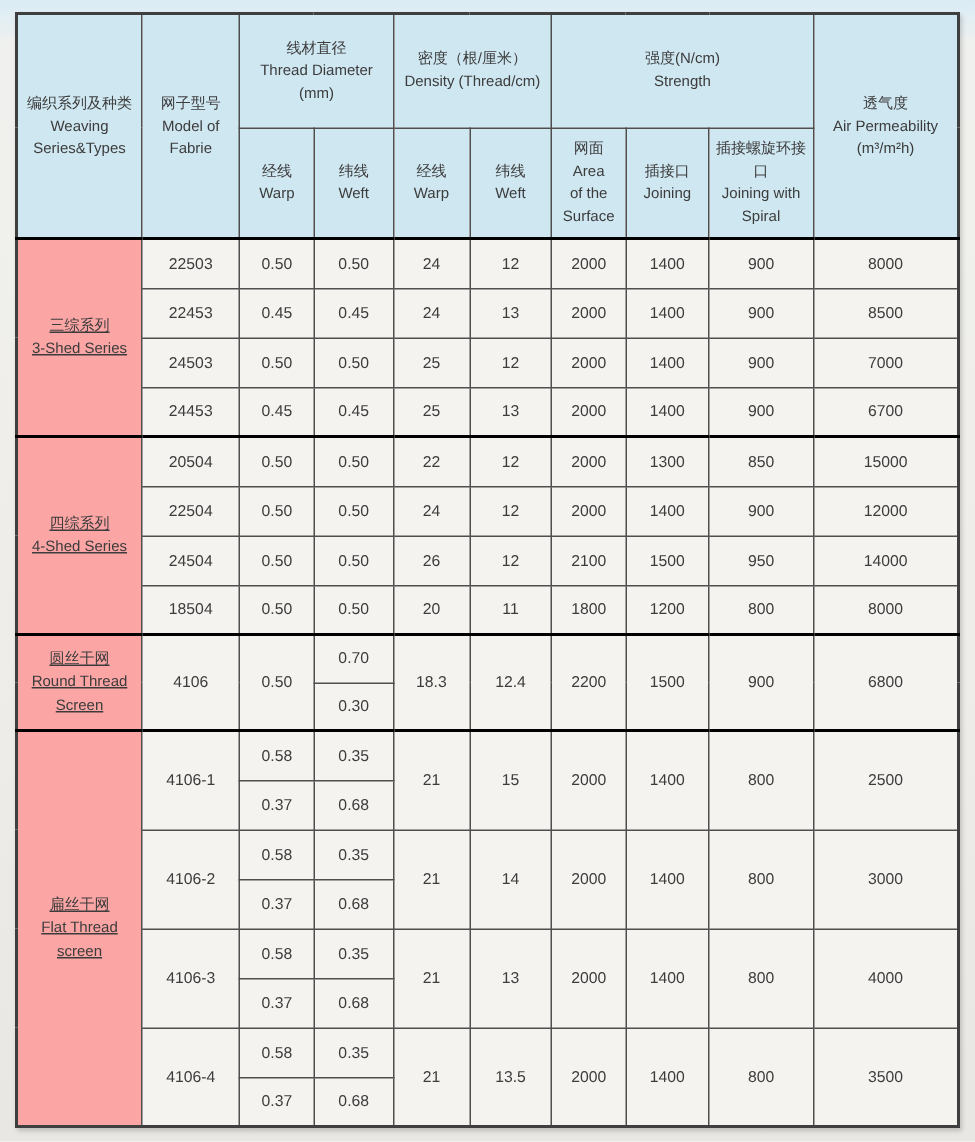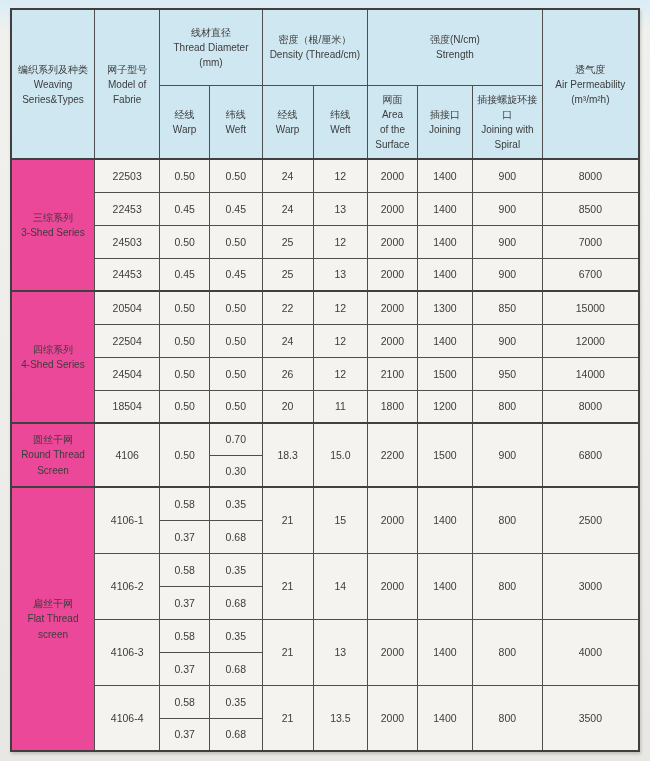--- a/index.html
+++ b/index.html
@@ -17,22 +17,22 @@
   }
   th,td{
     border:1px solid #4e4e4e;
     text-align:center;vertical-align:middle;
     white-space:pre-line;
     color:#3c3c3c;font-weight:normal;
     padding:0 1px;overflow:hidden;
   }
   thead th{background:#cfe7f1;font-size:10px;line-height:1.5;}
   tbody td{font-size:10.5px;}
-  td.series{font-size:10px;line-height:1.55;background:#ec4899;}
-  tr.gs td{border-top:2px solid #404040;}
+  td.series{font-size:10px;line-height:1.55;background:#fca5a5;text-decoration:underline;}
+  tr.gs td{border-top:2px solid #000000;}
   tr.h1{height:76px;}
   tr.h2{height:74px;}
   tr.r33{height:33px;}
   tr.r32{height:32px;padding-left:48px;}
 </style>
 </head>
 <body>
 
 <div class="table-wrap">
 <table>
@@ -184,21 +184,21 @@
     </tr>
 
     <tr class="r32 gs">
       <td class="series" rowspan="2">圆丝干网
 Round Thread
 Screen</td>
       <td rowspan="2">4106</td>
       <td rowspan="2">0.50</td>
       <td>0.70</td>
       <td rowspan="2">18.3</td>
-      <td rowspan="2">15.0</td>
+      <td rowspan="2">12.4</td>
       <td rowspan="2">2200</td>
       <td rowspan="2">1500</td>
       <td rowspan="2">900</td>
       <td rowspan="2">6800</td>
     </tr>
     <tr class="r32">
       <td>0.30</td>
     </tr>
 
     <tr class="r33 gs">

